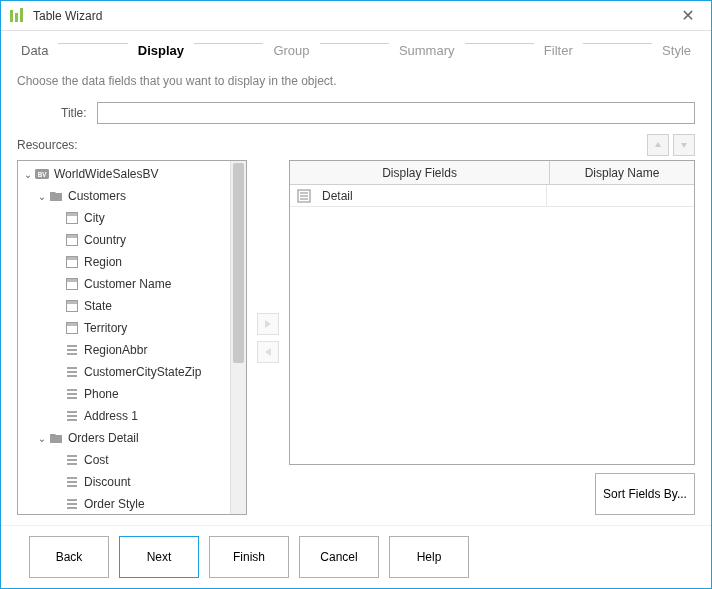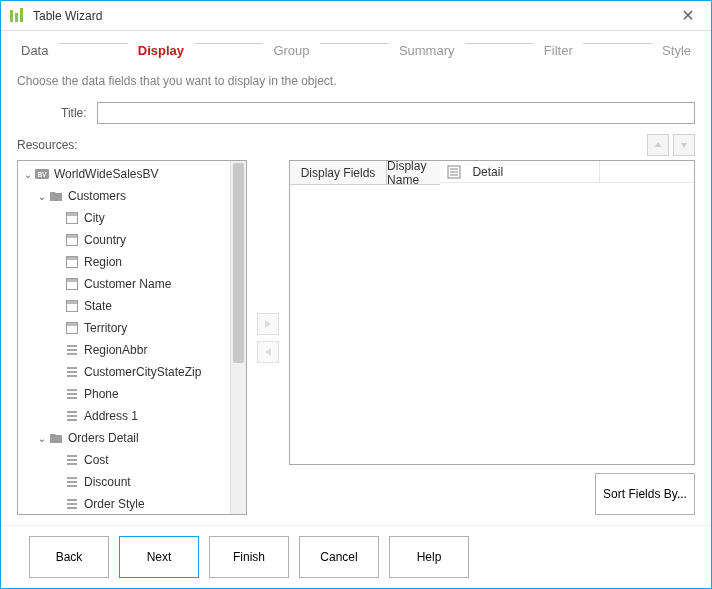--- a/index.html
+++ b/index.html
@@ -5,21 +5,21 @@
 * { box-sizing: border-box; margin: 0; padding: 0; }
 body { font-family: "Segoe UI", Tahoma, sans-serif; font-size: 12px; color: #333; background: #fff; }
 .window { width: 712px; height: 589px; border: 1px solid #1ba1e2; display: flex; flex-direction: column; background: #fff; }
 .titlebar { height: 30px; display: flex; align-items: center; padding: 8px 8px; border-bottom: 1px solid #e0e0e0; }
 .titlebar .app-icon { width: 16px; height: 16px; margin-right: 8px; }
 .titlebar .title { flex: 1; font-size: 12px; color: #333; }
 .titlebar .close { width: 30px; text-align: center; font-size: 16px; color: #666; cursor: pointer; }
 
 .steps { display: flex; align-items: flex-start; padding: 12px 16px 16px; gap: 2px; }
 .step { font-size: 13px; color: #999; padding: 0 4px; }
-.step.active { color: #b91c1c; font-weight: 600; }
+.step.active { color: #000000; font-weight: 600; }
 .step.done { color: #666; }
 .sep { flex: 1; border-top: 1px solid #d0d0d0; margin: 0 4px; }
 
 .desc { padding: 0 16px 14px; color: #808080; font-size: 12px; }
 
 .content { flex: 1; padding: 0 16px 10px; display: flex; flex-direction: column; overflow: hidden; }
 .title-row { display: flex; align-items: center; margin-bottom: 10px; margin-left: 44px; }
 .title-row label { width: 36px; color: #555; }
 .title-row input { flex: 1; height: 22px; border: 1px solid #a8a8a8; padding: 0 4px; font-size: 12px; }
 
@@ -36,21 +36,21 @@
 .expander { width: 12px; font-size: 10px; color: #666; text-align: center; }
 .nicon { width: 16px; height: 16px; margin-right: 4px; display: flex; align-items: center; justify-content: center; }
 .nicon svg { width: 14px; height: 14px; }
 .ind1 { padding-left: 18px; }
 .ind2 { padding-left: 34px; }
 
 .mid-arrows { width: 26px; display: flex; flex-direction: column; justify-content: center; gap: 6px; align-items: center; }
 .mid-arrow { width: 22px; height: 22px; border: 1px solid #e0e0e0; background: #fafafa; display: flex; align-items: center; justify-content: center; color: #ccc; }
 
 .right-pane { flex: 1; display: flex; flex-direction: column; gap: 8px; }
-.grid { flex: 1; border: 1px solid #a8a8a8; display: flex; overflow: hidden; background: #fff; }
+.grid { flex: 1; border: 1px solid #a8a8a8; display: flex; flex-direction: column; overflow: hidden; background: #fff; }
 .grid-head { display: flex; background: #f8f8f8; border-bottom: 1px solid #cfcfcf; height: 24px; }
 .gh { flex: 1; display: flex; align-items: center; justify-content: center; font-size: 12px; color: #333; border-right: 1px solid #cfcfcf; }
 .gh:first-child { flex: 1.8; }
 .gh:last-child { border-right: none; }
 .grid-body { flex: 1; }
 .grid-row { display: flex; height: 22px; border-bottom: 1px solid #e8e8e8; }
 .gc { display: flex; align-items: center; padding: 0 6px; gap: 6px; border-right: 1px solid #e8e8e8; }
 .gc:first-child { flex: 1.8; }
 .gc:last-child { flex: 1; border-right: none; }
 .sort-btn-row { display: flex; justify-content: flex-end; }

